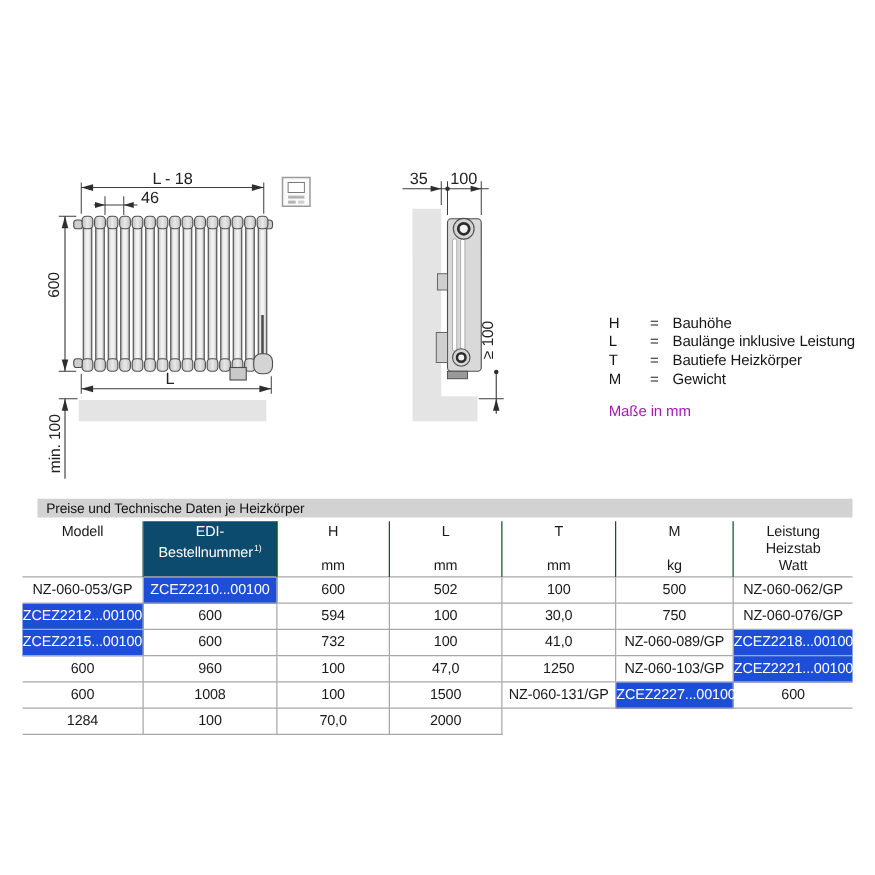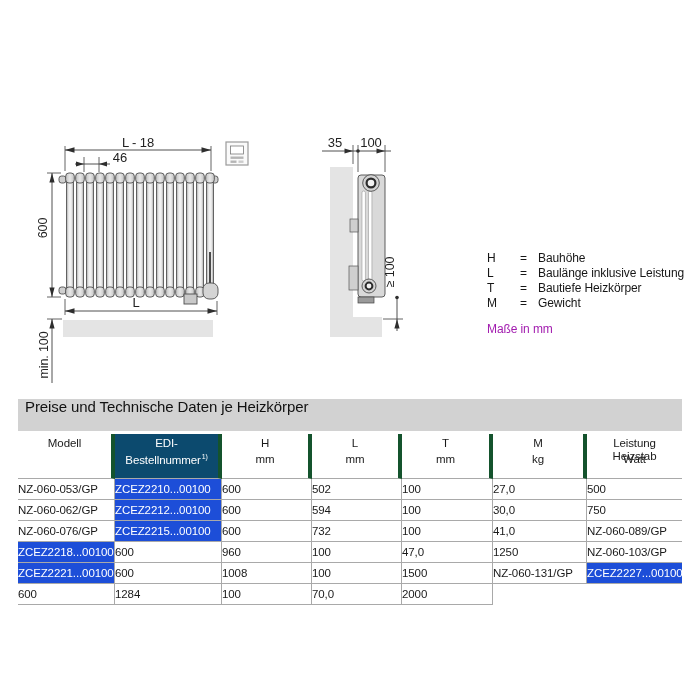--- a/index.html
+++ b/index.html
@@ -23,33 +23,33 @@
   
   .legend { position:absolute; left:487px; top:251px; font-size:12px; color:#161616; }
   .legend-row { display:flex; height:15px; line-height:15px; }
   .legend-sym { width:33px; }
   .legend-eq  { width:18px; }
   .mass-note  { position:absolute; left:487px; top:322px; font-size:12px; color:#a21caf; }
 
   
   .tablewrap { position:absolute; left:18px; top:399px; width:664px; }
   .tbl-title {
-    height:32px; line-height:16px; background:#d2d2d2; font-size:15px;
-    padding-left:7px; color:#111; margin-bottom:3px;
+    height:15px; line-height:16px; background:#d2d2d2; font-size:11px;
+    padding-left:7px; color:#111; margin-bottom:3px;margin-left:12px;
   }
   .tbl { display:grid; grid-template-columns:97px 107px 90px 90px 91px 94px 95px; }
   .th {
     position:relative; height:45px; text-align:center; font-size:11.5px; padding-top:3px;
-    border-right:4px solid #14532d; border-bottom:1px solid #a9a9a9; line-height:13px;
-  }
-  .th .unit { position:absolute; bottom:12px; left:0; right:0; text-align:center; }
+    border-right:1px solid #14532d; border-bottom:1px solid #a9a9a9; line-height:13px;
+  }
+  .th .unit { position:absolute; bottom:1px; left:0; right:0; text-align:center; }
   .th-edi { background:#0c4a6e; color:#ffffff; }
   .th-edi sup { font-size:7px; }
   .td {
-    height:21px; line-height:20px; text-align:left; font-size:11.5px;
+    height:21px; line-height:20px; text-align:center; font-size:11.5px;
     border-right:1px solid #a9a9a9; border-bottom:1px solid #a9a9a9;
   }
   .td-edi { background:#1d4ed8; color:#ffffff; }
   .tbl > :nth-child(7n) { border-right:none; }
 </style>
 </head>
 <body>
 
 <div class="page">
 
@@ -241,21 +241,20 @@
         <div>Leistung</div>
         <div>Heizstab</div>
         <div class="unit">Watt</div>
       </div>
 
       <div class="td">NZ-060-053/GP</div>
       <div class="td td-edi">ZCEZ2210...00100</div>
       <div class="td">600</div>
       <div class="td">502</div>
       <div class="td">100</div>
-      <div class="td">27,0</div>
       <div class="td">500</div>
 
       <div class="td">NZ-060-062/GP</div>
       <div class="td td-edi">ZCEZ2212...00100</div>
       <div class="td">600</div>
       <div class="td">594</div>
       <div class="td">100</div>
       <div class="td">30,0</div>
       <div class="td">750</div>
 

